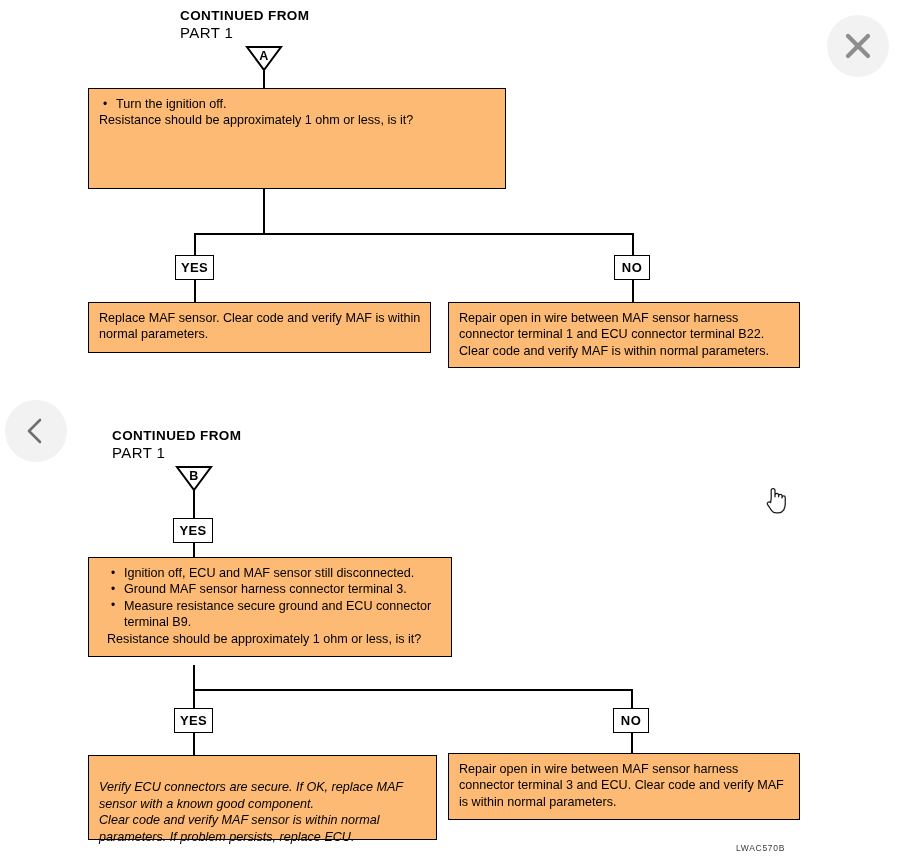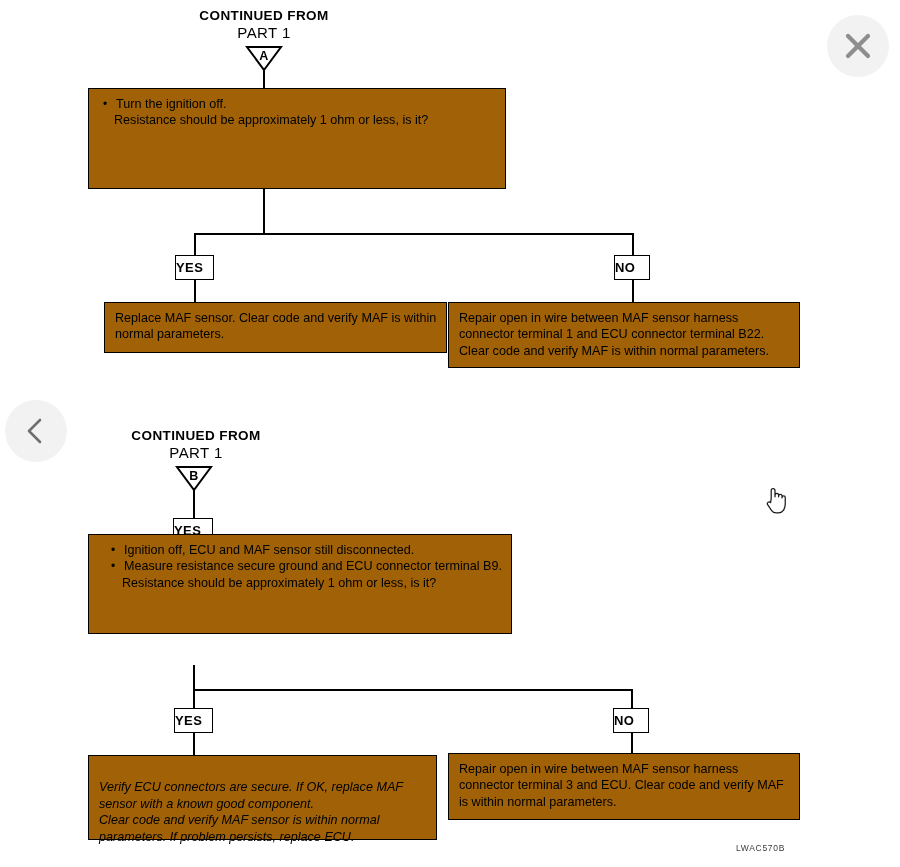--- a/index.html
+++ b/index.html
@@ -20,21 +20,21 @@
   #viewer {
     position: absolute;
     inset: 0;
   }
 
   
   .flow-section { position: absolute; }
 
   .hdr {
     position: absolute;
-    text-align: center;
+    text-align: left;
     line-height: 1.18;
     white-space: nowrap;
   }
   .hdr .l1 {
     font-size: 13.5px;
     font-weight: bold;
     letter-spacing: 0.4px;
     display: block;
   }
   .hdr .l2 {
@@ -61,21 +61,21 @@
     text-align: center;
     font-size: 12.5px;
     font-weight: bold;
     letter-spacing: 0.3px;
   }
 
   
   .tbox {
     position: absolute;
     border: 1.6px solid #000;
-    background: #a16207;
+    background: #fdba74;
     box-sizing: border-box;
     font-size: 12.6px;
     line-height: 16.4px;
     padding: 7px 9px 7px 10px;
   }
   .tbox p { margin: 0; }
   .tbox ul {
     margin: 0 0 0 0;
     padding: 0 0 0 17px;
     list-style: none;
@@ -85,35 +85,36 @@
     margin: 0 0 0 0;
     padding: 0;
   }
   .tbox ul li::before {
     content: "\2022";
     position: absolute;
     left: -13px;
     top: -0.5px;
     font-size: 12px;
   }
-  .tbox .tail { margin-top: 0; margin-left: 15px; }
+  .tbox .tail { margin-top: 0; }
 
   
   .ynbox {
     position: absolute;
     border: 1.7px solid #000;
     background: #fff;
     box-sizing: border-box;
     font-size: 13px;
     font-weight: bold;
     text-align: center;
     letter-spacing: 0.4px;
     line-height: 1;
     display: flex;
     align-items: center;
+    justify-content: center;
   }
 
   
   .ln { position: absolute; background: #000; }
   .ln.v { width: 1.7px; }
   .ln.h { height: 1.7px; }
 
   
   .platecode {
     position: absolute;
@@ -184,21 +185,21 @@
     <div class="ynbox" style="left:175px; top:255px; width:39px; height:25px;">
       <span>YES</span>
     </div>
     <div class="ynbox" style="left:614px; top:255px; width:36px; height:25px;">
       <span>NO</span>
     </div>
 
     <div class="ln v" style="left:194px; top:280px; height:22px;"></div>
     <div class="ln v" style="left:632px; top:280px; height:22px;"></div>
 
-    <div class="tbox" style="left:104px; top:302px; width:343px; height:51px;">
+    <div class="tbox" style="left:88px; top:302px; width:343px; height:51px;">
       <p>Replace MAF sensor. Clear code and verify MAF is within normal parameters.</p>
     </div>
     <div class="tbox" style="left:448px; top:302px; width:352px; height:66px;">
       <p>Repair open in wire between MAF sensor harness connector terminal 1 and ECU connector terminal B22. Clear code and verify MAF is within normal parameters.</p>
     </div>
   </div>
 
   <div class="flow-section">
 
     <div class="hdr" style="left:112px; top:428px; width:168px;">
@@ -214,23 +215,24 @@
     </div>
 
     <div class="ln v" style="left:193px; top:488px; height:30px;"></div>
 
     <div class="ynbox" style="left:173px; top:518px; width:40px; height:25px;">
       <span>YES</span>
     </div>
 
     <div class="ln v" style="left:193px; top:543px; height:22px;"></div>
 
-    <div class="tbox" style="left:88px; top:534px; width:424px; height:100px;padding-left:18px;">
+    <div class="tbox" style="left:88px; top:557px; width:364px; height:100px;padding-left:18px;">
       <ul>
         <li>Ignition off, ECU and MAF sensor still disconnected.</li>
+        <li>Ground MAF sensor harness connector terminal 3.</li>
         <li>Measure resistance secure ground and ECU connector terminal B9.</li>
       </ul>
       <p class="tail">Resistance should be approximately 1 ohm or less, is it?</p>
     </div>
 
     <div class="ln v" style="left:193px; top:665px; height:25px;"></div>
     <div class="ln h" style="left:193px; top:689px; width:439px;"></div>
     <div class="ln v" style="left:193px; top:689px; height:19px;"></div>
     <div class="ln v" style="left:631px; top:689px; height:19px;"></div>
 

